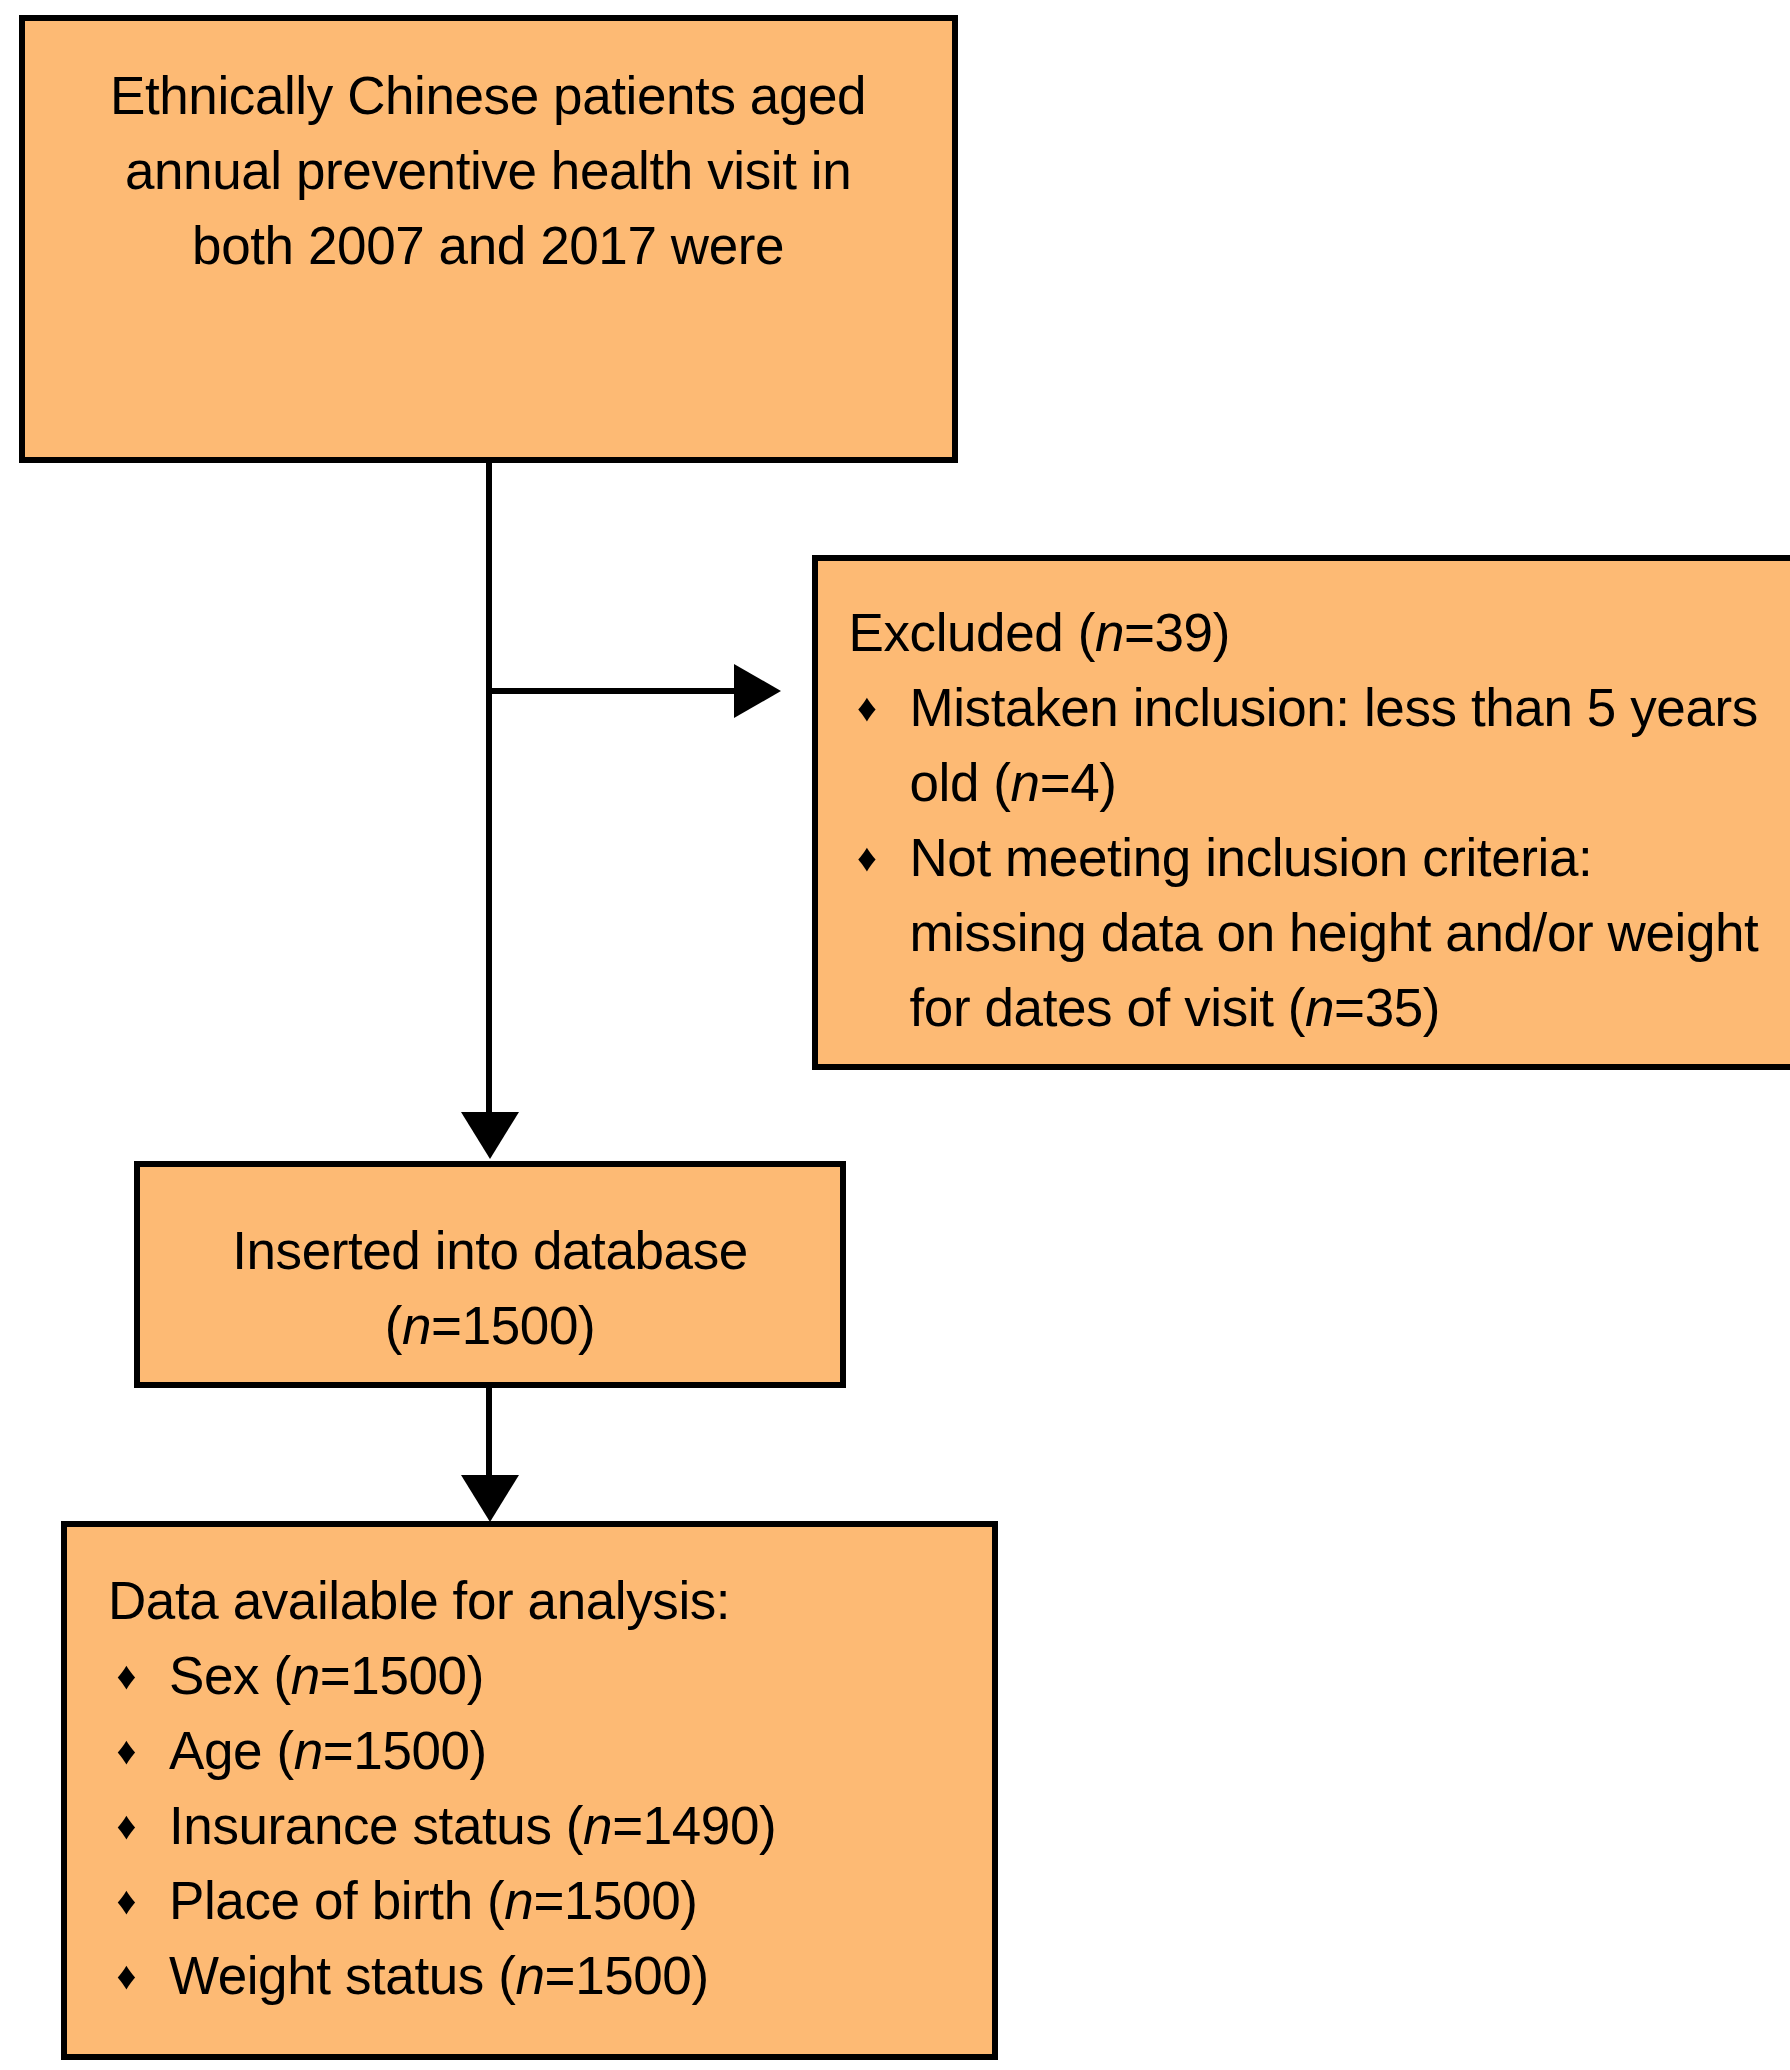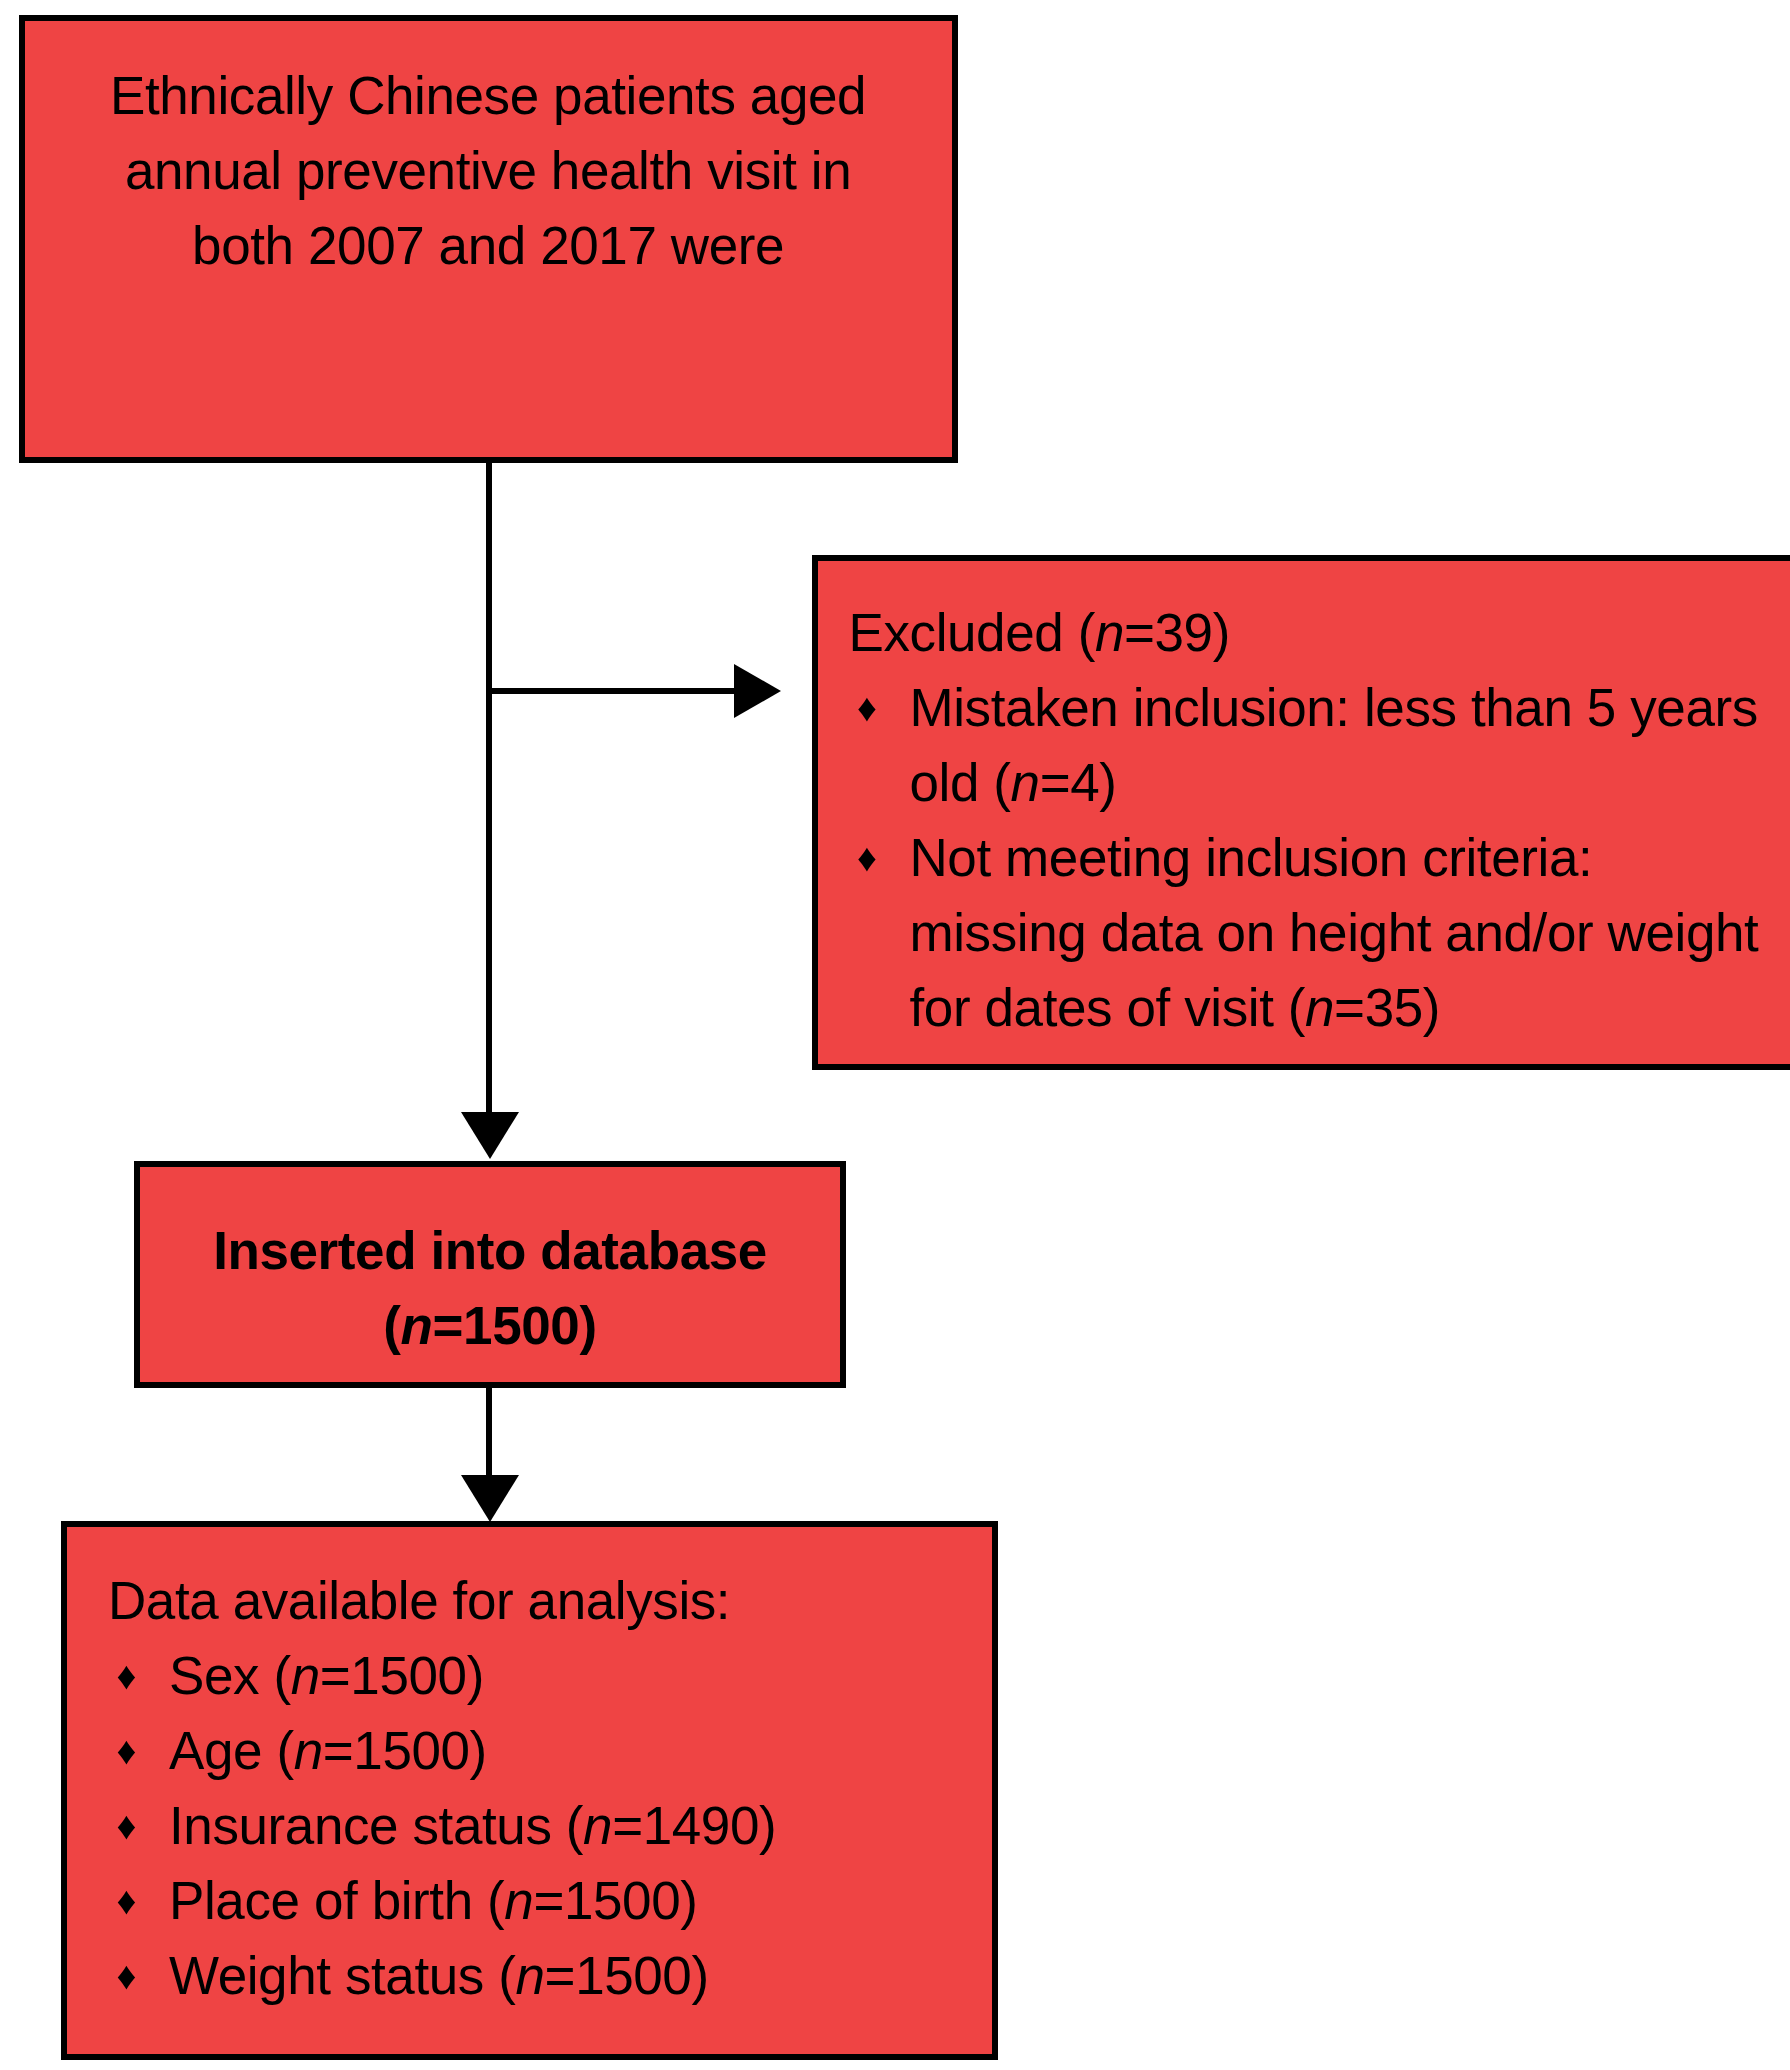--- a/index.html
+++ b/index.html
@@ -16,21 +16,21 @@
     width: 1791px;
     height: 2071px;
     background: #ffffff;
     overflow: hidden;
   }
 
   .box {
     position: absolute;
     box-sizing: border-box;
     border: 6px solid #000000;
-    background: #ef4444;
+    background: #fdba74;
   }
 
   .box-text {
     font-size: 53px;
     line-height: 75px;
     letter-spacing: -0.4px;
   }
 
   .centered {
     text-align: center;
@@ -105,21 +105,20 @@
   }
   #box-excluded {
     left: 784px; top: 555px;
     width: 992px; height: 515px;
     padding: 34px 25.4px 0 30.5px;
   }
   #box-database {
     left: 134px; top: 1161px;
     width: 712px; height: 227px;
     padding: 46px 17px 0 17px;
-    font-weight: bold;
   }
   #box-analysis {
     left: 33px;  top: 1521px;
     width: 937px; height: 539px;
     padding: 36px 20.3px 0 41px;
   }
 
   #trunk-a      { left: 486px; top: 463px;  height: 231px; }
   #branch-h     { left: 486px; top: 688px;  width: 251px; }
   #arrow-to-exc { left: 734px; top: 664px; }

